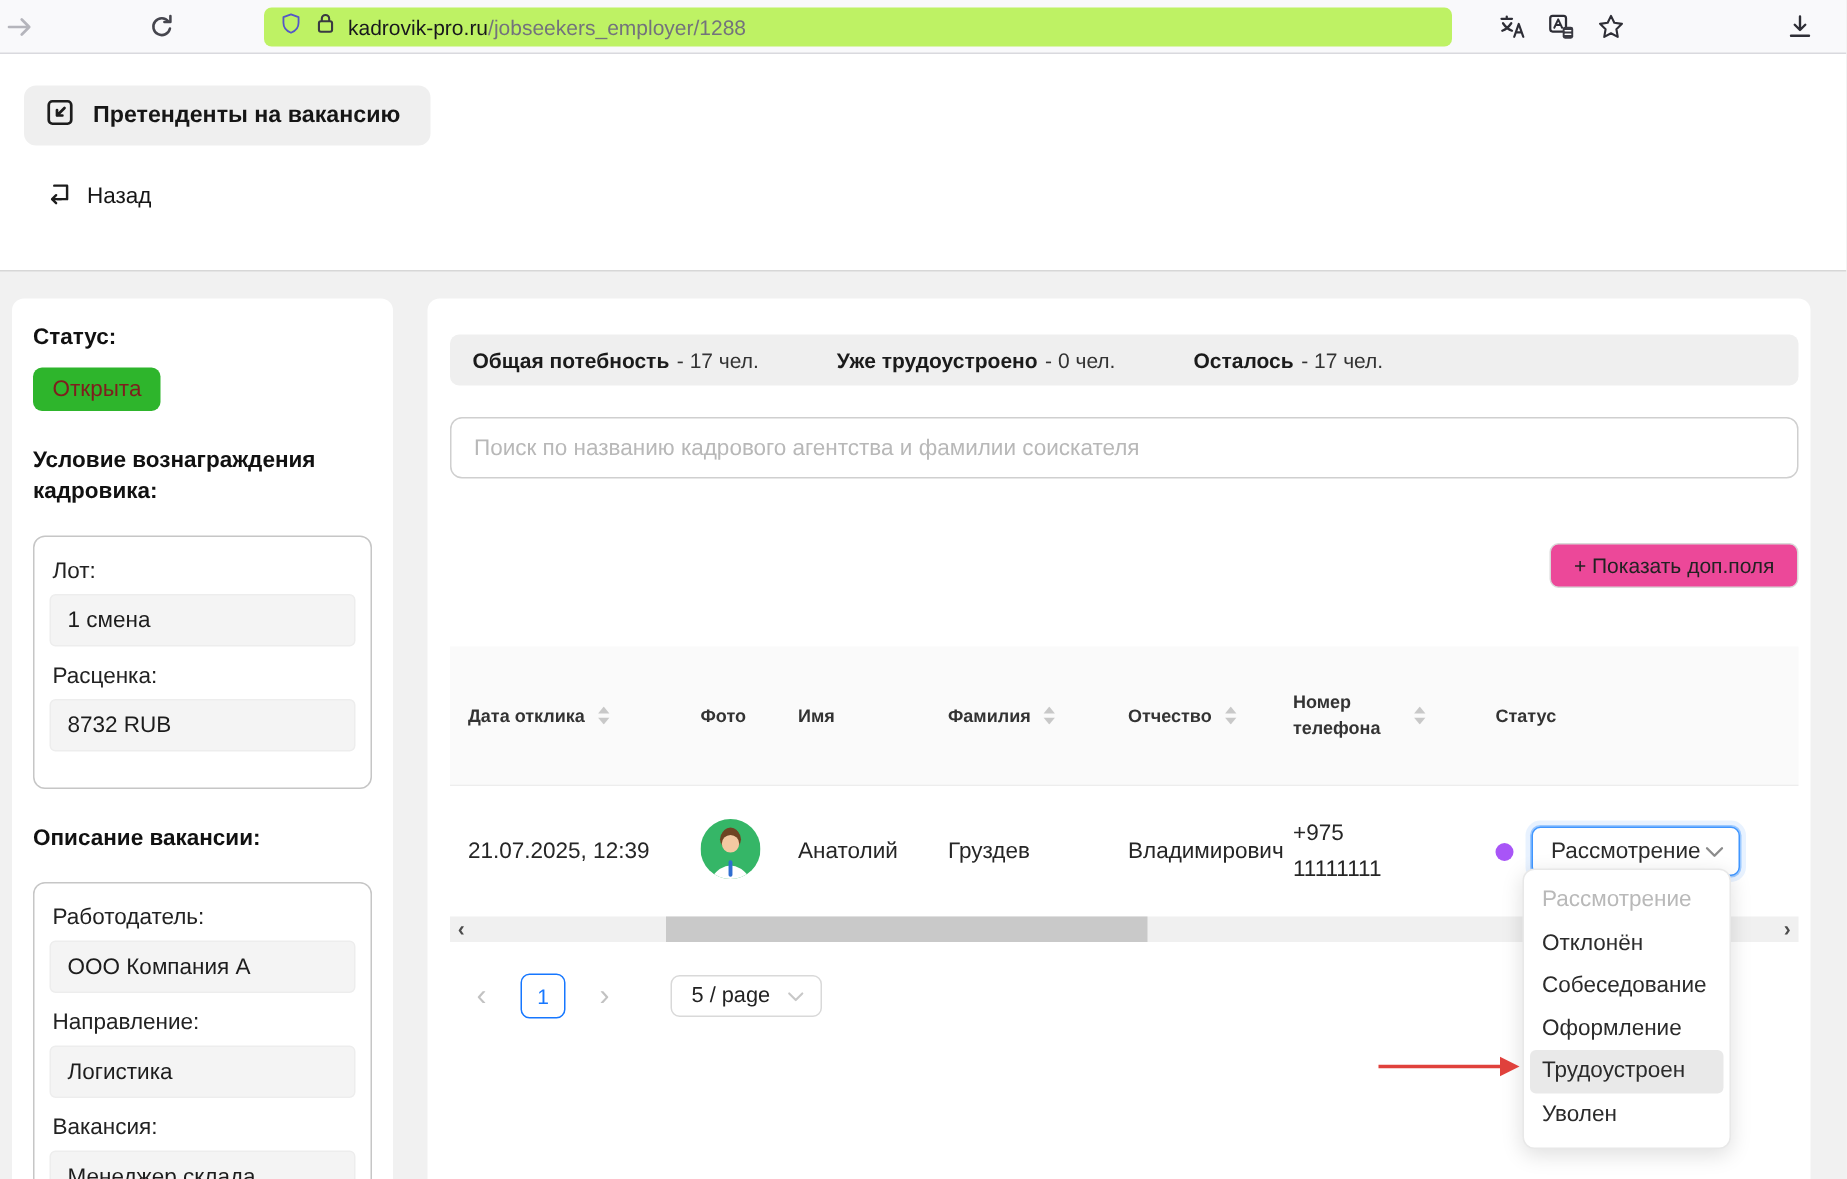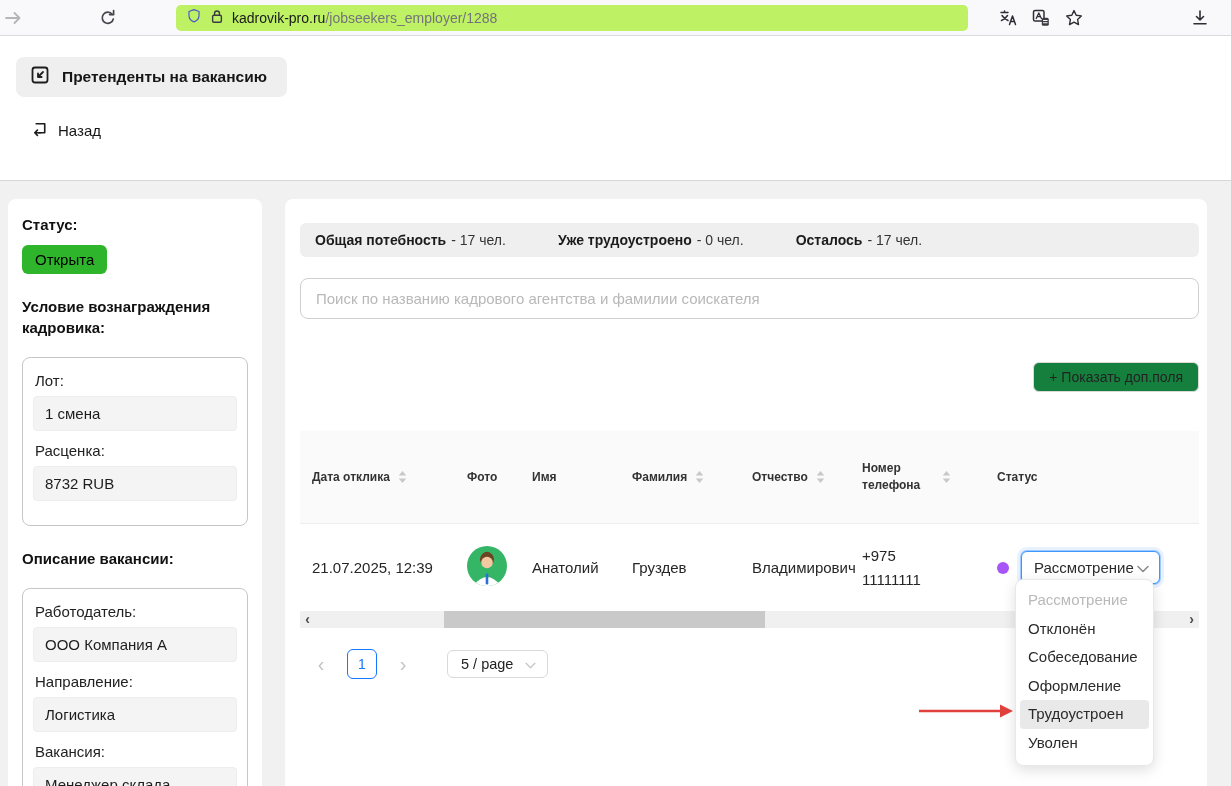--- a/index.html
+++ b/index.html
@@ -20,33 +20,33 @@
   
   .page-header { position:absolute; top:36px; left:0; right:0; height:144px; background:#fff; }
   .title-pill { position:absolute; left:16px; top:21px; height:40px; background:#efefef; border-radius:8px; display:flex; align-items:center; gap:11px; padding:0 20px 0 13px; font-size:15.5px; font-weight:700; color:#161616; }
   .back-link { position:absolute; left:30px; top:83px; display:flex; align-items:center; gap:9px; font-size:15px; color:#161616; cursor:pointer; }
   
   .content-bg { position:absolute; top:180px; left:0; right:0; bottom:0; background:#f1f1f1; border-top:1px solid #d7d7d7; }
   .card { background:#fff; border-radius:8px; }
   
   .sidebar { position:absolute; left:8px; top:18px; width:254px; bottom:-10px; padding:16px 14px; }
   .sb-strong { font-size:15px; font-weight:700; color:#111; line-height:1.35; }
-  .badge-open { display:inline-block; margin-top:10px; background:#2eb52c; color:#000000; font-size:15px; padding:6px 13px; border-radius:6px; }
+  .badge-open { display:inline-block; margin-top:10px; background:#2eb52c; color:#7f1d1d; font-size:15px; padding:6px 13px; border-radius:6px; }
   .sb-head2 { margin-top:23px; }
   .sb-box { margin-top:19px; border:1px solid #c6c6c6; border-radius:8px; padding:11px 10px 13px; }
   .sb-label { font-size:15px; color:#222; margin:3px 2px 7px; }
   .sb-field { background:#f4f4f4; border:1px solid #ededed; border-radius:4px; padding:8px 11px; font-size:15px; color:#1d1d1d; margin-bottom:11px; }
   
   .main-card { position:absolute; left:285px; top:18px; width:922px; bottom:-10px; }
   .stats-bar { position:absolute; left:15px; right:8px; top:24px; height:34px; background:#efefef; border-radius:6px; display:flex; align-items:center; gap:52px; padding:0 15px; font-size:14px; color:#1b1b1b; }
   .stat b { font-weight:700; }
   .stat span { margin-left:5px; color:#333; }
   .search-input { position:absolute; left:15px; right:8px; top:79px; height:41px; border:1px solid #cfcfcf; border-radius:8px; padding:0 15px; font-size:15px; color:#333; font-family:inherit; outline:none; background:#fff; width:calc(100% - 23px); }
   .search-input::placeholder { color:#b8b8b8; }
-  .extra-btn { position:absolute; top:163px; right:8px; height:30px; background:#15803d; border:1px solid #d9d9d9; border-radius:6px; padding:4px 15px; font-size:14px; color:#222; font-family:inherit; cursor:pointer; }
+  .extra-btn { position:absolute; top:163px; right:8px; height:30px; background:#ec4899; border:1px solid #d9d9d9; border-radius:6px; padding:4px 15px; font-size:14px; color:#222; font-family:inherit; cursor:pointer; }
   
   .tbl { position:absolute; left:15px; right:8px; top:232px; }
   .thead { display:flex; align-items:center; background:#fafafa; height:92px; font-size:12px; font-weight:600; color:#333; }
   .trow { display:flex; align-items:center; background:#fff; height:88px; border-top:1px solid #ededed; font-size:15px; color:#262626; }
   .c { padding:0 12px; display:flex; align-items:center; gap:8px; flex:none; }
   .c-date{width:155px;} .c-photo{width:65px;} .c-fname{width:100px;} .c-lname{width:120px;} .c-patr{width:110px;} .c-phone{width:135px;} .c-status{flex:1;}
   .th-wrap { width:72px; line-height:1.45; }
   .sorter { display:inline-flex; flex-direction:column; gap:2px; }
   .phone-2l { line-height:1.55; }
   .dot { width:12px; height:12px; border-radius:50%; background:#a855f7; flex:none; margin-right:4px; }

